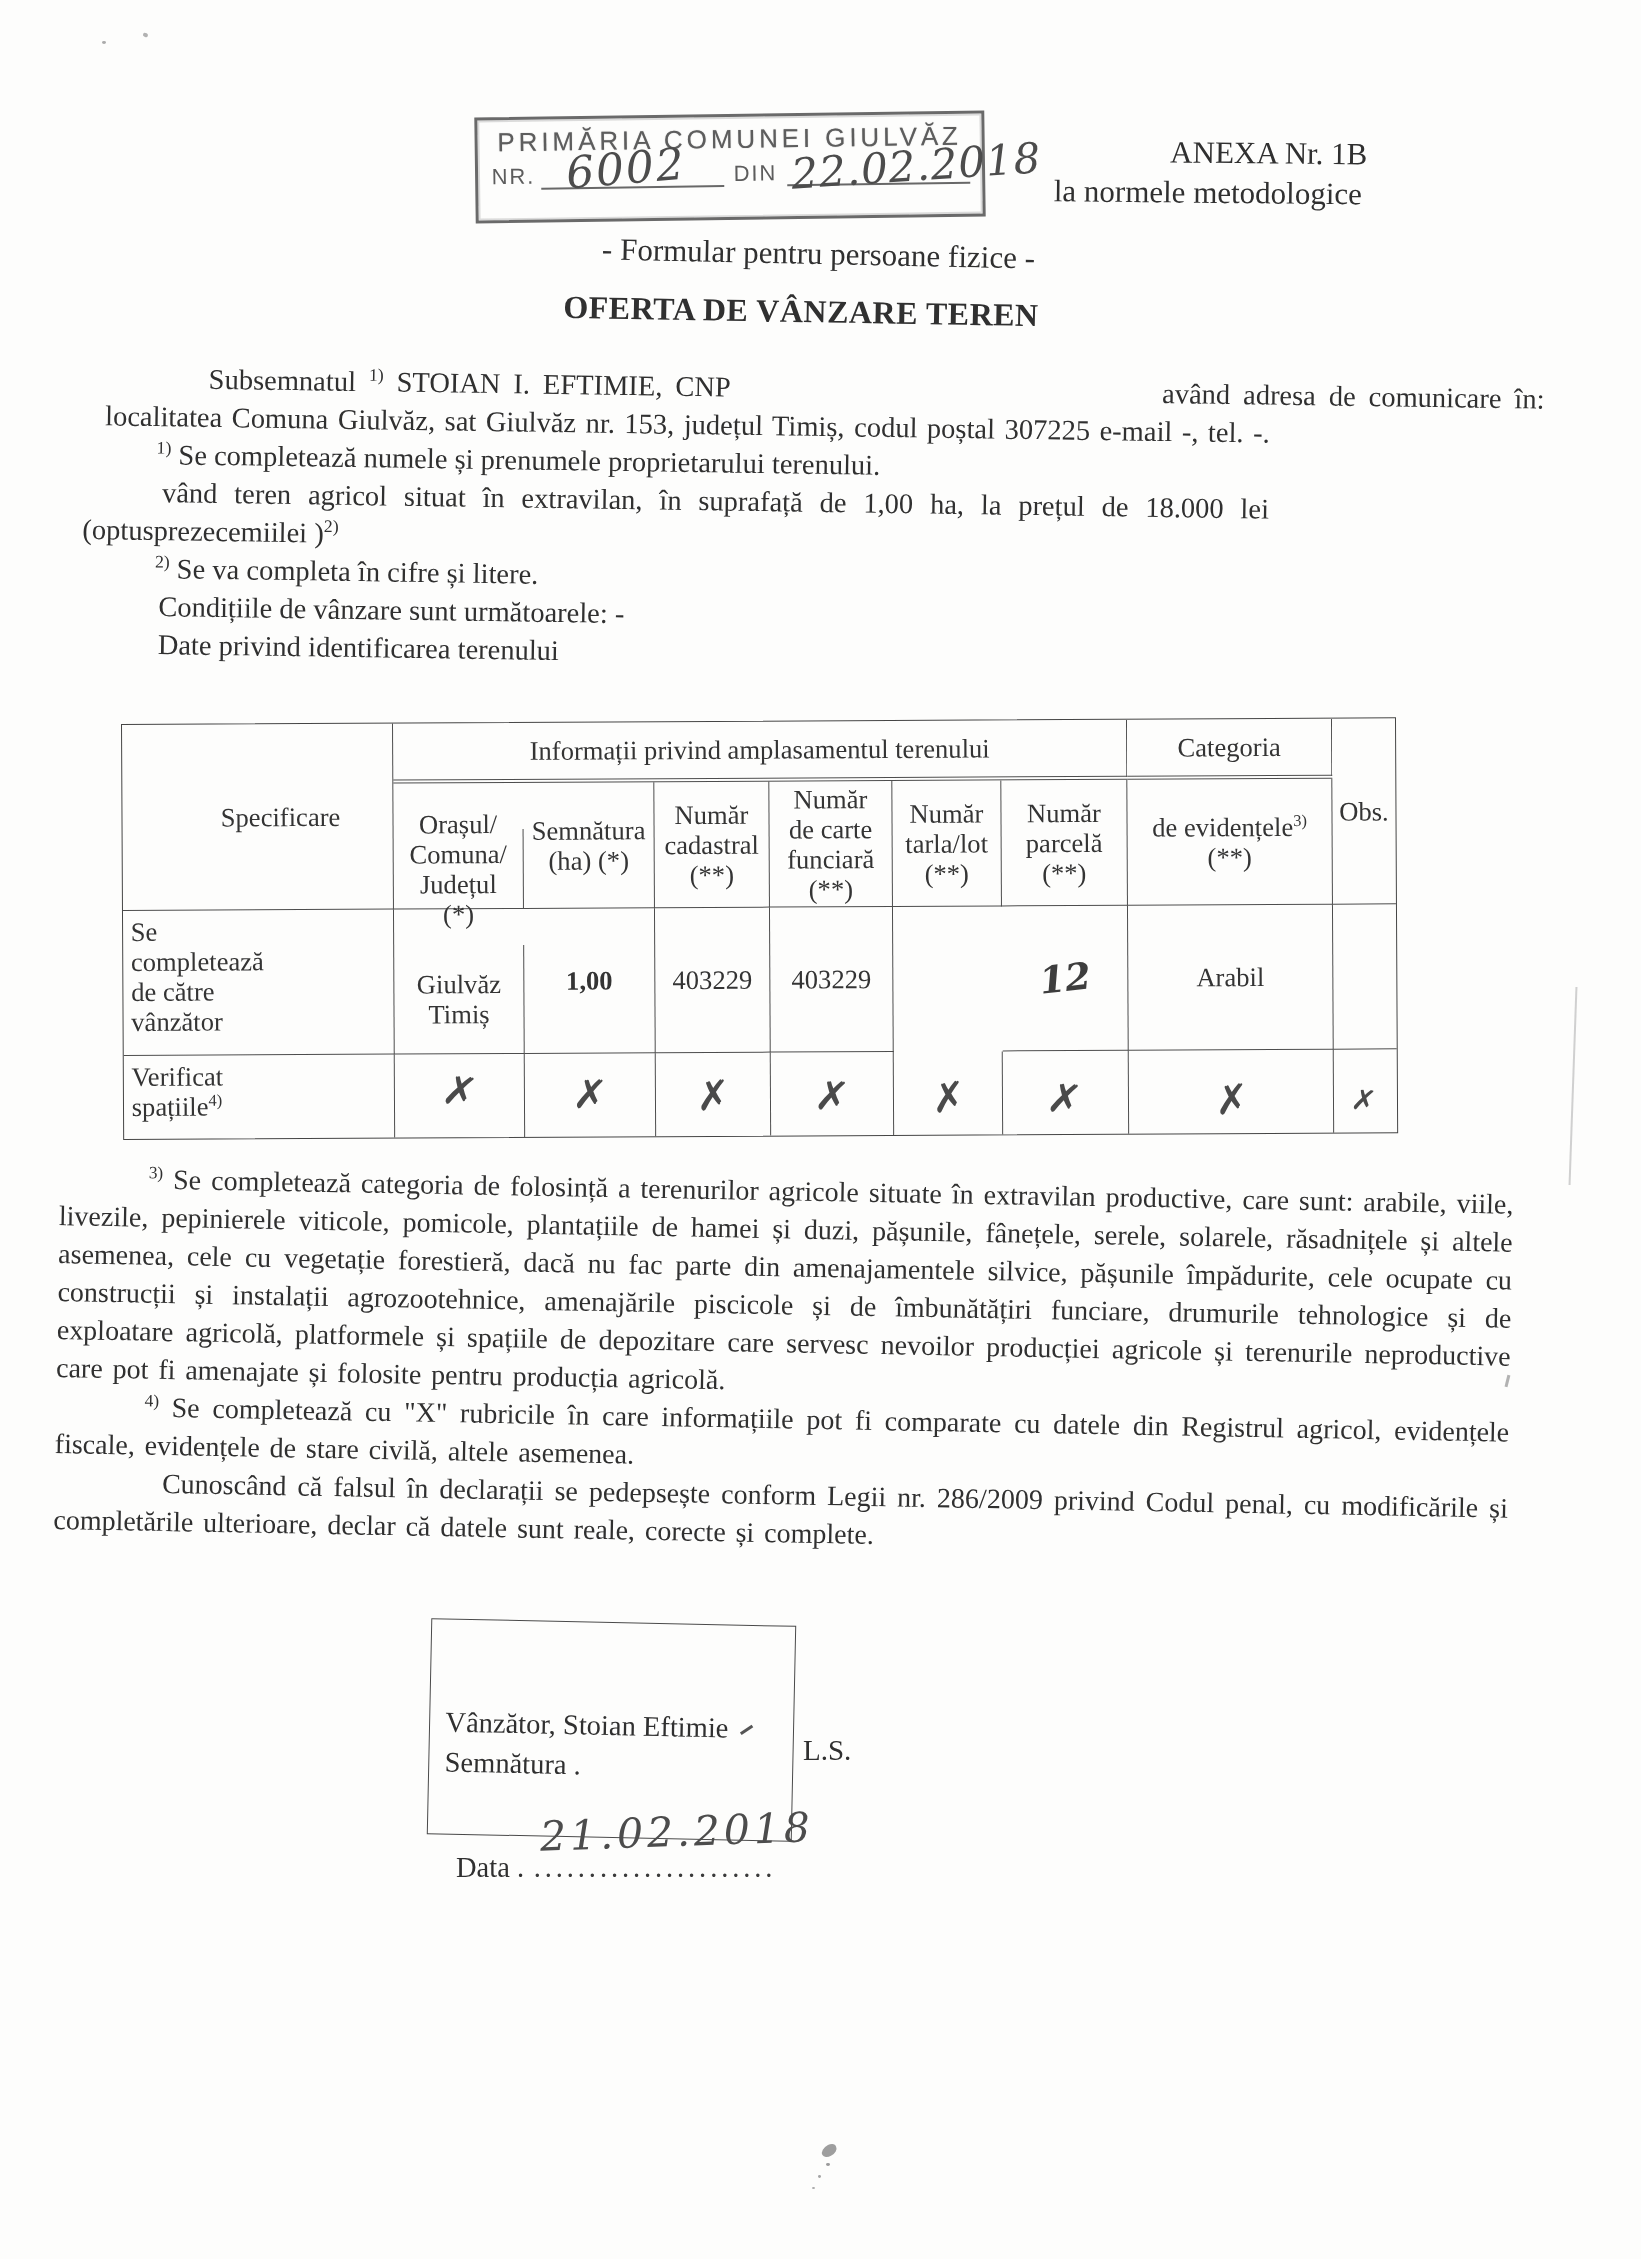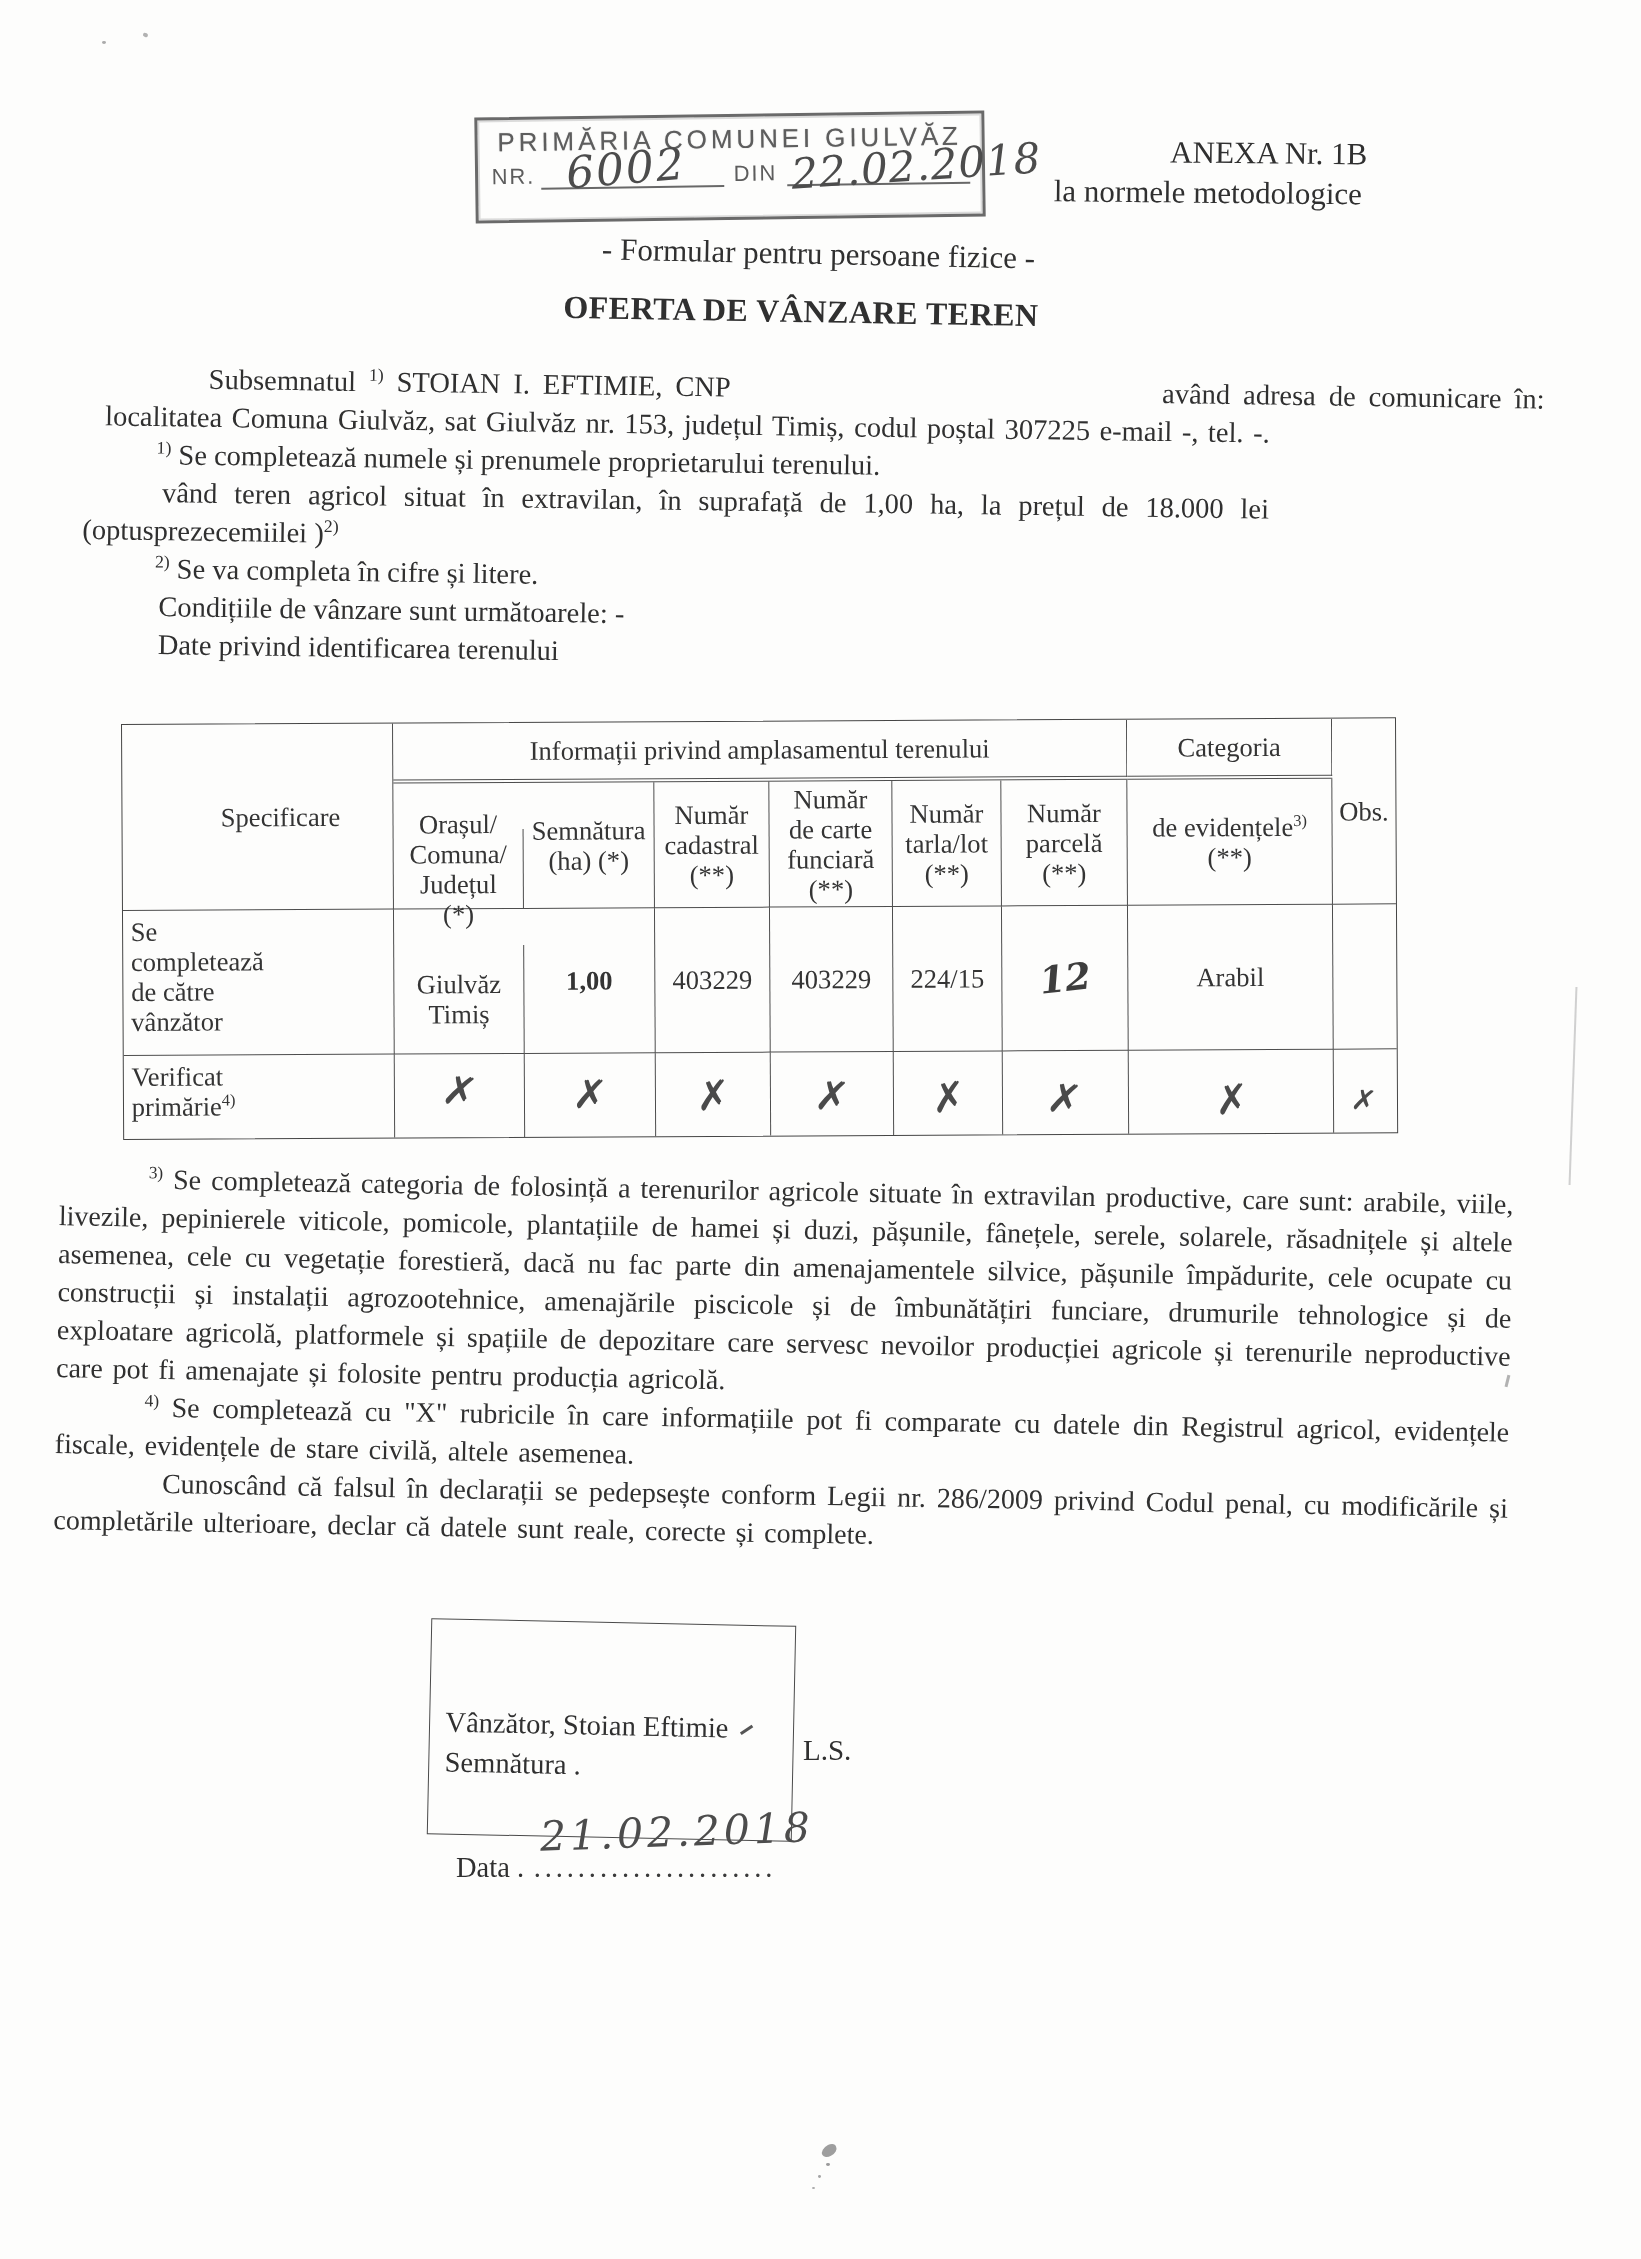--- a/index.html
+++ b/index.html
@@ -185,29 +185,28 @@
 
     <div class="cell c-left pre" style="grid-column:1;grid-row:3;">Se
 completează
 de către
 vânzător</div>
     <div class="cell pre" style="grid-column:2;grid-row:3;margin-top:36px;">Giulvăz
 Timiș</div>
     <div class="cell" style="grid-column:3;grid-row:3;font-weight:bold;">1,00</div>
     <div class="cell" style="grid-column:4;grid-row:3;">403229</div>
     <div class="cell" style="grid-column:5;grid-row:3;">403229</div>
-    <div class="cell" style="grid-column:6;grid-row:3;">224/15</div>
     <div class="cell" style="grid-column:7;grid-row:3;">
         <span class="hw hw-12">12</span>
       </div>
     <div class="cell" style="grid-column:8;grid-row:3;">Arabil</div>
     <div class="cell last-col" style="grid-column:9;grid-row:3;"></div>
 
     <div class="cell c-left last-row" style="grid-column:1;grid-row:4;">
-      <span><span>Verificat</span><br><span>primărie</span><sup>4)</sup></span>
+      <span><span>Verificat</span><br><span>spațiile</span><sup>4)</sup></span>
     </div>
     <div class="cell last-row xr2" style="grid-column:2;grid-row:4;">
         <span class="x-mark">✗</span>
       </div>
     <div class="cell last-row xr3" style="grid-column:3;grid-row:4;">
         <span class="x-mark">✗</span>
       </div>
     <div class="cell last-row xr4" style="grid-column:4;grid-row:4;">
         <span class="x-mark">✗</span>
       </div>

